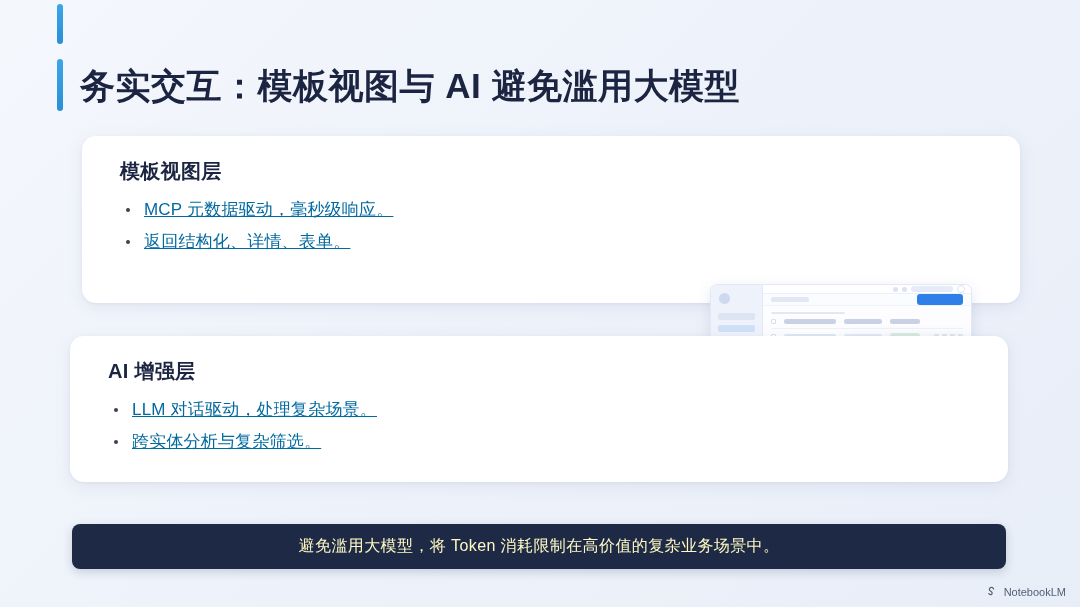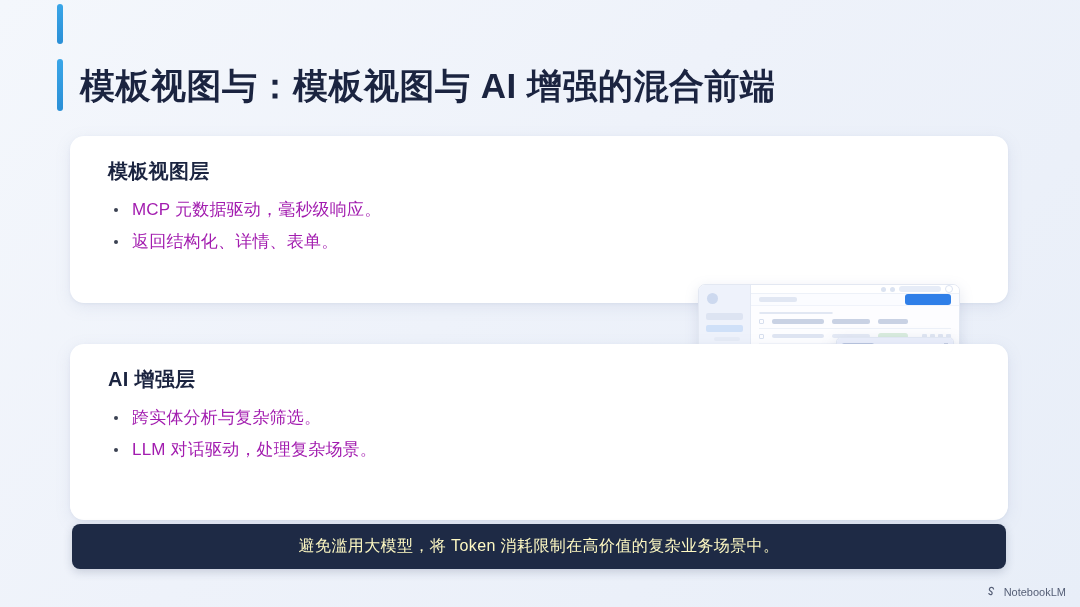--- a/index.html
+++ b/index.html
@@ -26,32 +26,32 @@
     font-size:35px; font-weight:bold; color:#1b2440;
     letter-spacing:0.5px; line-height:48px; white-space:nowrap;
   }
 
   
   .card {
     position:absolute; left:70px; width:938px;
     background:#ffffff; border-radius:14px;
     box-shadow:0 4px 16px rgba(120,140,180,.13), 0 1px 3px rgba(120,140,180,.10);
   }
-  #card-1 { top:136px; height:167px; }
-  #card-2 { top:344px; height:176px; }
+  #card-1 { top:136px; height:167px;margin-left:12px; }
+  #card-2 { top:336px; height:146px; }
 
   .card-body { position:absolute; left:38px; top:22px; width:520px; }
   .card-title {
     font-size:20px; font-weight:bold; color:#1b2440;
     margin-bottom:14px; letter-spacing:.3px;
   }
   .bullets { list-style:none; }
   .bullets li {
     position:relative; padding-left:24px; margin-bottom:10px;
-    font-size:17px; color:#a21caf; line-height:22px; letter-spacing:.2px;
+    font-size:17px; color:#0369a1; line-height:22px; letter-spacing:.2px;text-decoration:underline;
   }
   .bullets li::before {
     content:""; position:absolute; left:6px; top:9px;
     width:4px; height:4px; border-radius:50%; background:#3a4152;
   }
 
   
   .mockup {
     position:absolute; right:48px; border-radius:7px; overflow:visible;
     filter:blur(.35px);
@@ -174,21 +174,21 @@
     display:flex; align-items:center; gap:6px;
     color:#3c4660; font-size:11px; opacity:.85;
   }
 </style>
 </head>
 <body>
 
 <div class="accent-top"></div>
 <div class="accent-title"></div>
 
-<div class="page-title">模板视图与：模板视图与 AI 增强的混合前端</div>
+<div class="page-title">务实交互：模板视图与 AI 避免滥用大模型</div>
 
 <div class="card" id="card-1">
   <div class="card-body">
     <div class="card-title">模板视图层</div>
     <ul class="bullets">
       <li>MCP 元数据驱动，毫秒级响应。</li>
       <li>返回结构化、详情、表单。</li>
     </ul>
   </div>
 
@@ -324,22 +324,22 @@
         <div class="btn-save"></div>
       </div>
     </div>
   </div>
 </div>
 
 <div class="card" id="card-2">
   <div class="card-body">
     <div class="card-title">AI 增强层</div>
     <ul class="bullets">
+      <li>LLM 对话驱动，处理复杂场景。</li>
       <li>跨实体分析与复杂筛选。</li>
-      <li>LLM 对话驱动，处理复杂场景。</li>
     </ul>
   </div>
 
 </div>
 
 <div class="footer-banner">
   <span>避免滥用大模型，将 Token 消耗限制在高价值的复杂业务场景中。</span>
 </div>
 
 <div class="watermark">

